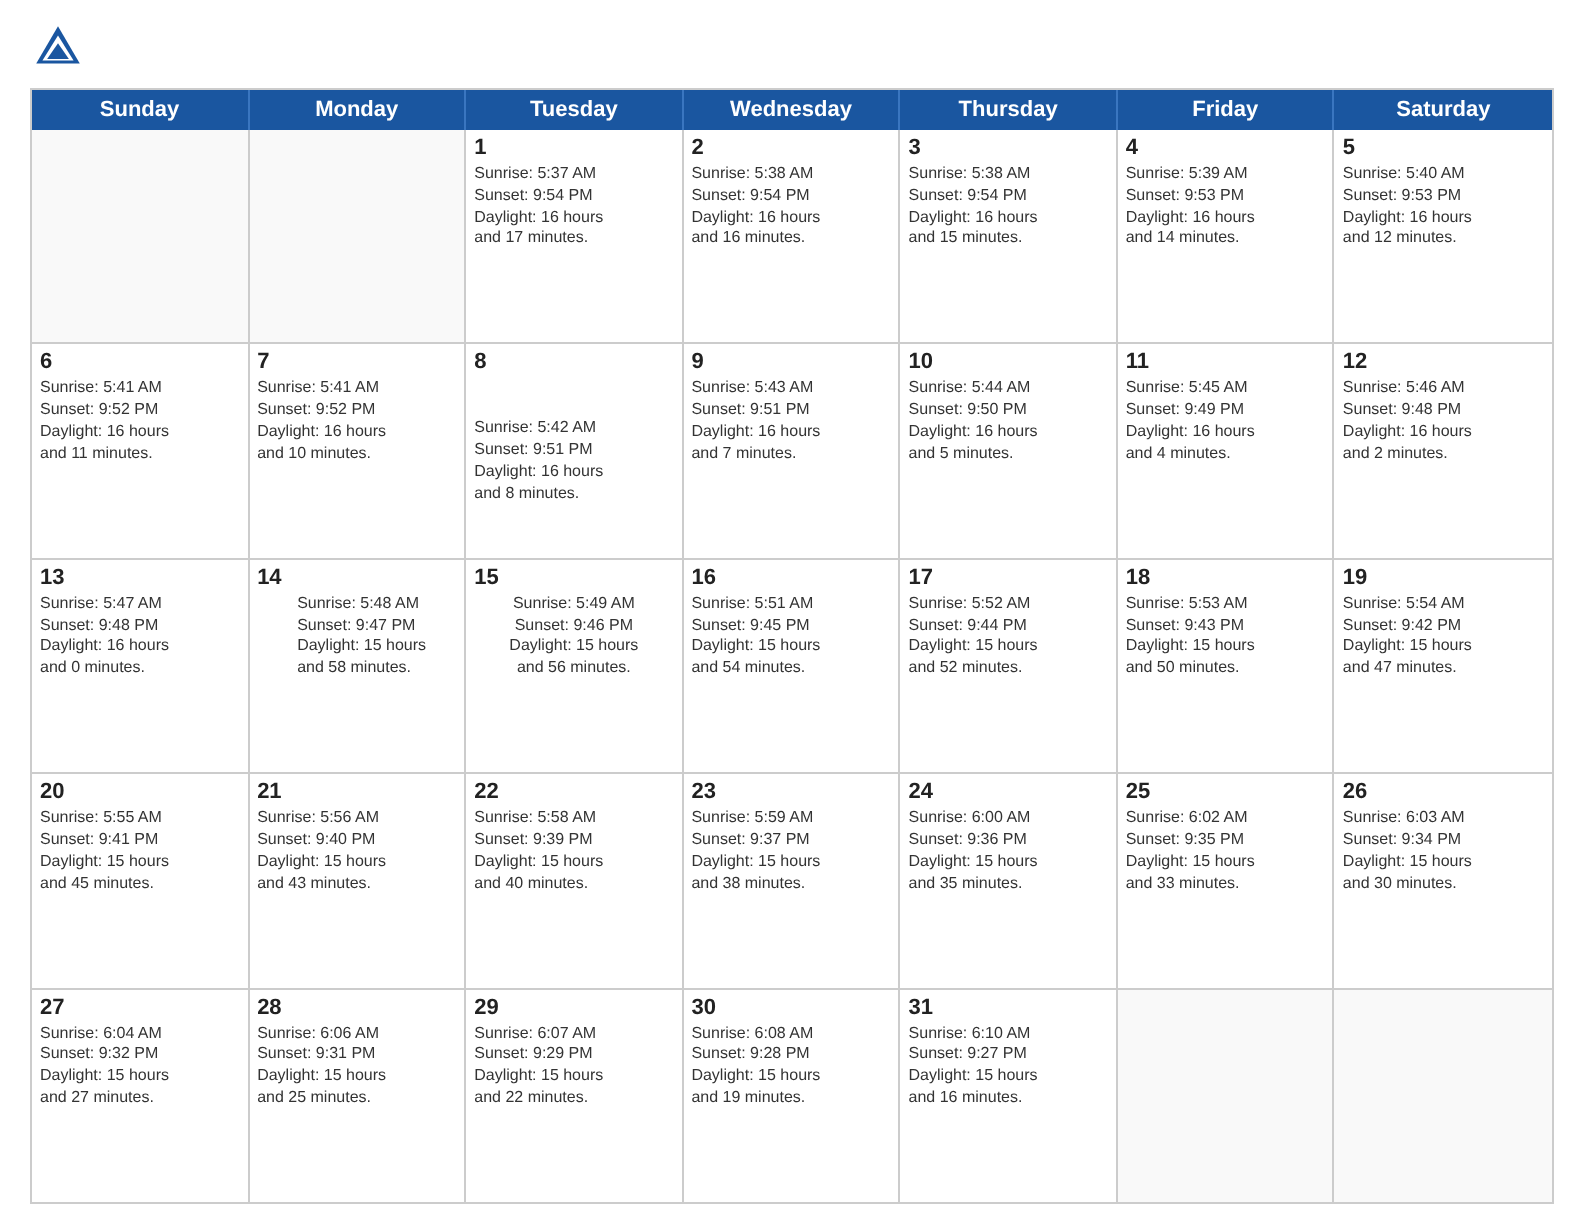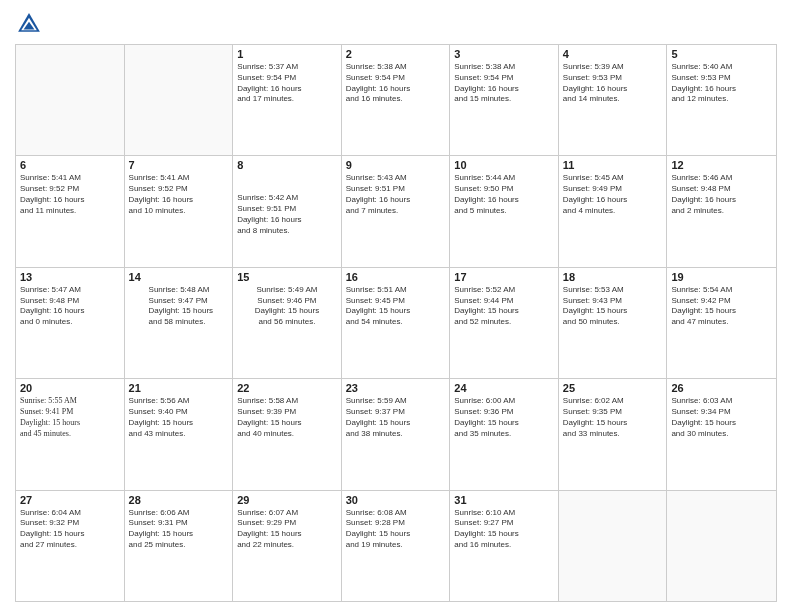--- a/index.html
+++ b/index.html
@@ -122,20 +122,29 @@
         <div class="blue"></div>
       </div>
     </div>
     <div class="title-block">
       <div class="month-title"></div>
       <div class="location"></div>
     </div>
   </div>
 
   <div class="calendar">
+    <div class="cal-header">
+    <div class="cal-header-cell">Sunday</div>
+        <div class="cal-header-cell">Monday</div>
+        <div class="cal-header-cell">Tuesday</div>
+        <div class="cal-header-cell">Wednesday</div>
+        <div class="cal-header-cell">Thursday</div>
+        <div class="cal-header-cell">Friday</div>
+        <div class="cal-header-cell">Saturday</div>
+      </div>
     <div class="cal-body">
     <div class="cal-row">
           <div class="cal-cell empty"></div>
           <div class="cal-cell empty"></div>
           <div class="cal-cell">
             <div class="day-num">1</div>
             <div class="cell-text" style="white-space: pre-line;">Sunrise: 5:37 AM
 Sunset: 9:54 PM
 Daylight: 16 hours
 and 17 minutes.</div>
@@ -267,21 +276,21 @@
             <div class="day-num">19</div>
             <div class="cell-text" style="white-space: pre-line;">Sunrise: 5:54 AM
 Sunset: 9:42 PM
 Daylight: 15 hours
 and 47 minutes.</div>
           </div>
         </div>
         <div class="cal-row">
           <div class="cal-cell">
             <div class="day-num">20</div>
-            <div class="cell-text" style="white-space: pre-line; font-family: Liberation Serif, serif;">Sunrise: 5:55 AM
+            <div class="cell-text" style="white-space: pre-line;">Sunrise: 5:55 AM
 Sunset: 9:41 PM
 Daylight: 15 hours
 and 45 minutes.</div>
           </div>
           <div class="cal-cell">
             <div class="day-num">21</div>
             <div class="cell-text" style="white-space: pre-line;">Sunrise: 5:56 AM
 Sunset: 9:40 PM
 Daylight: 15 hours
 and 43 minutes.</div>

